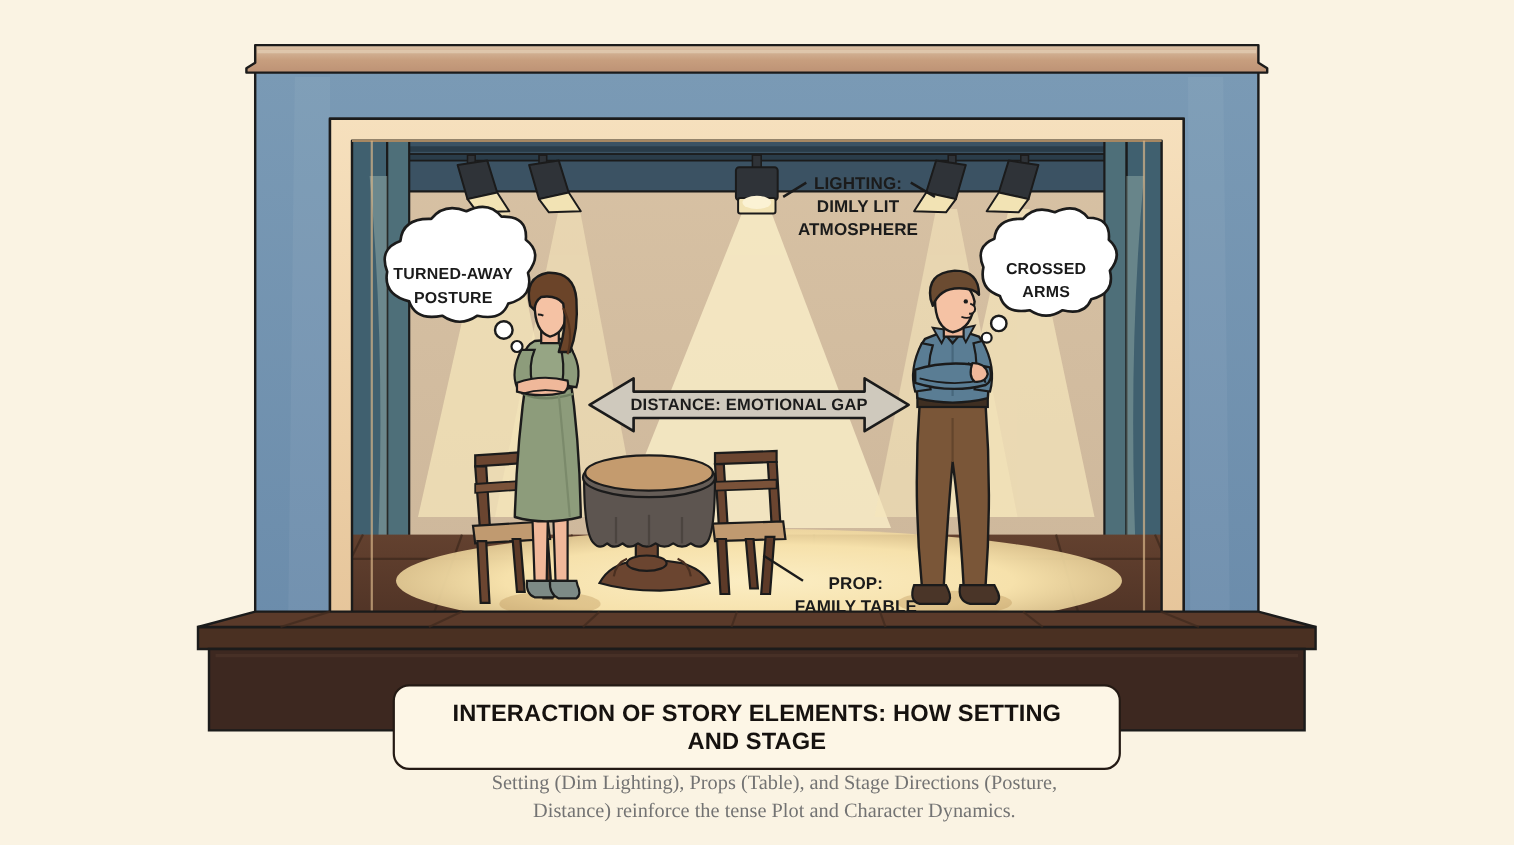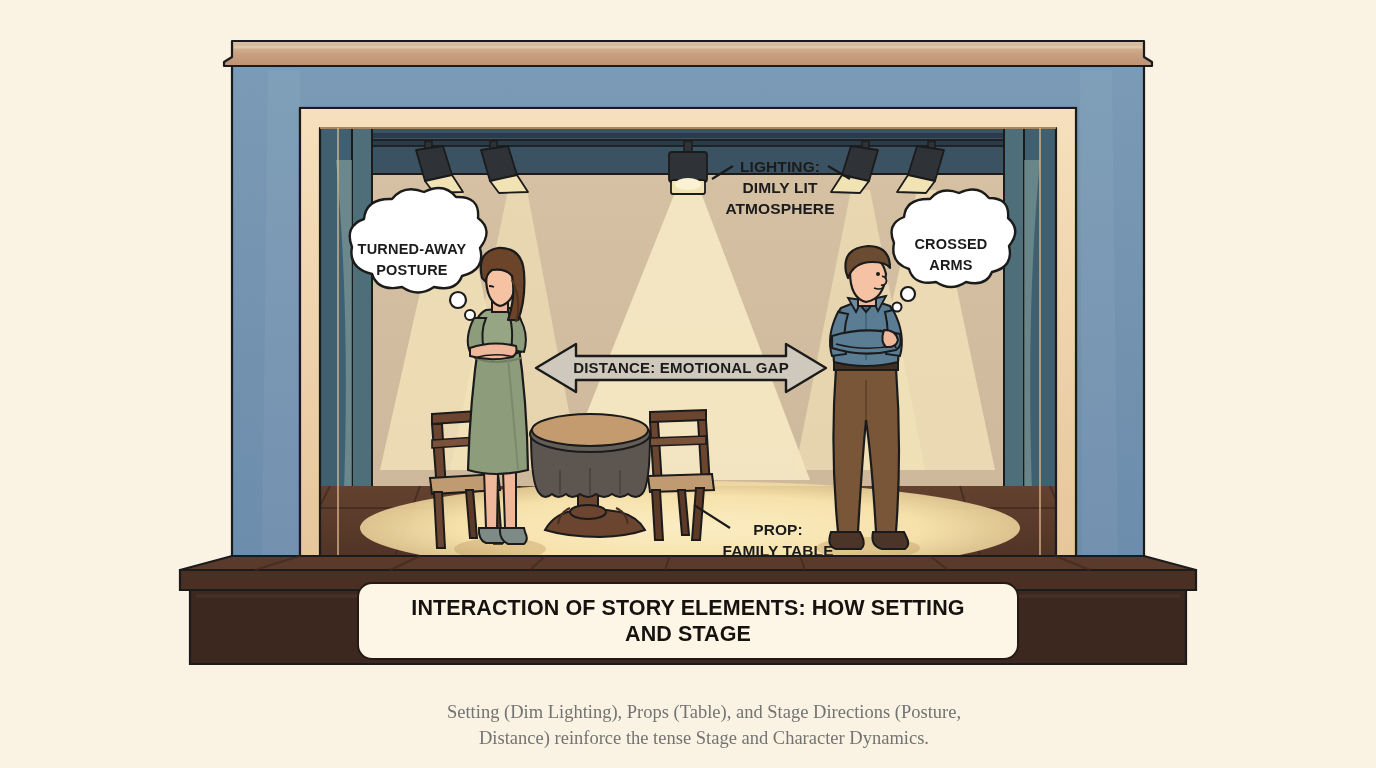--- a/index.html
+++ b/index.html
@@ -16,21 +16,21 @@
     font-family:"Liberation Sans",sans-serif;
     font-weight:bold;
     fill:#1b1b1b;
   }
   .lbl-anno{font-size:15.5px;letter-spacing:.1px;}
   .lbl-arrow{font-size:15px;letter-spacing:.2px;}
   .bubble-txt{font-size:14.5px;letter-spacing:.2px;}
 
   .title-card{
     position:absolute;
-    left:357px;top:582px;width:662px;height:78px;
+    left:357px;top:622px;width:662px;height:78px;
     background:#fdf6e6;
     border:2.5px solid #241a14;
     border-radius:15px;
     box-sizing:border-box;
     display:flex;align-items:center;justify-content:center;
     padding:4px 32px;
   }
   .title-card h1{
     margin:0;
     font-family:"Liberation Sans",sans-serif;
@@ -364,16 +364,16 @@
   </svg>
 
   <div class="title-card">
     <h1>
       <span>INTERACTION OF STORY ELEMENTS: HOW SETTING AND STAGE</span><br>
     </h1>
   </div>
 
   <div class="caption">
     <span>Setting (Dim Lighting), Props (Table), and Stage Directions (Posture,</span><br>
-    <span>Distance) reinforce the tense Stage and Character Dynamics.</span>
+    <span>Distance) reinforce the tense Plot and Character Dynamics.</span>
   </div>
 
 </div>
 
 </body></html>

